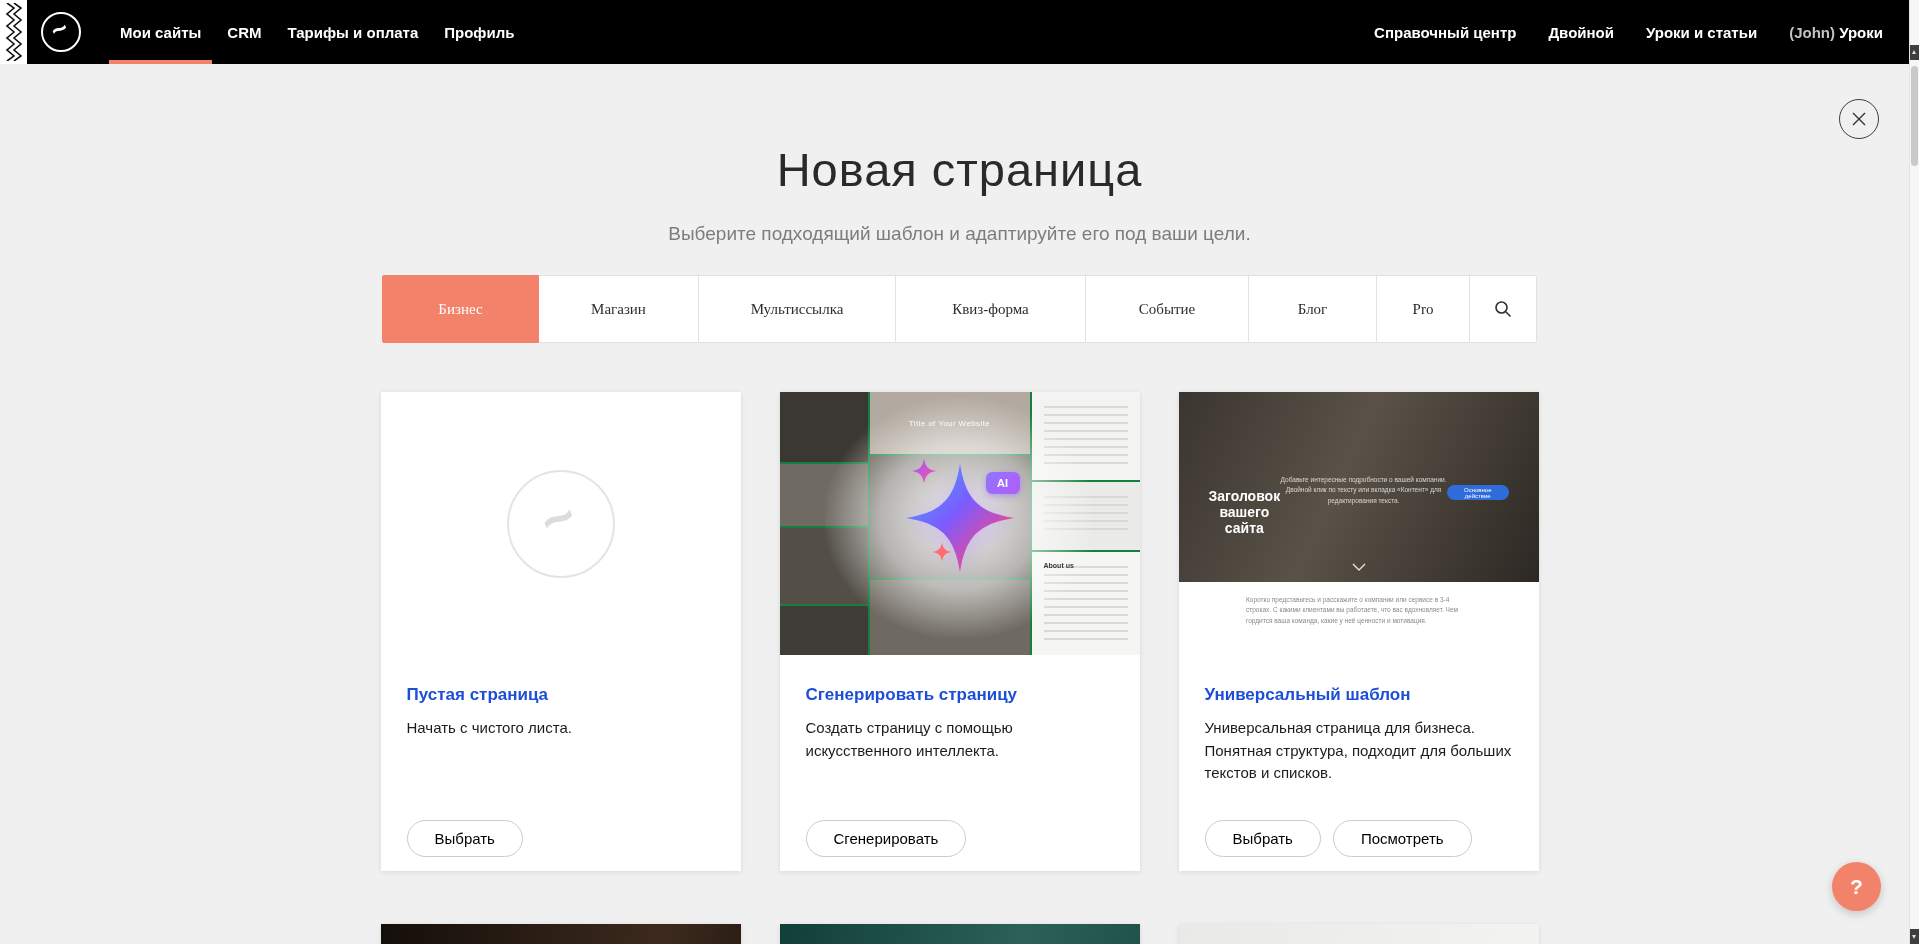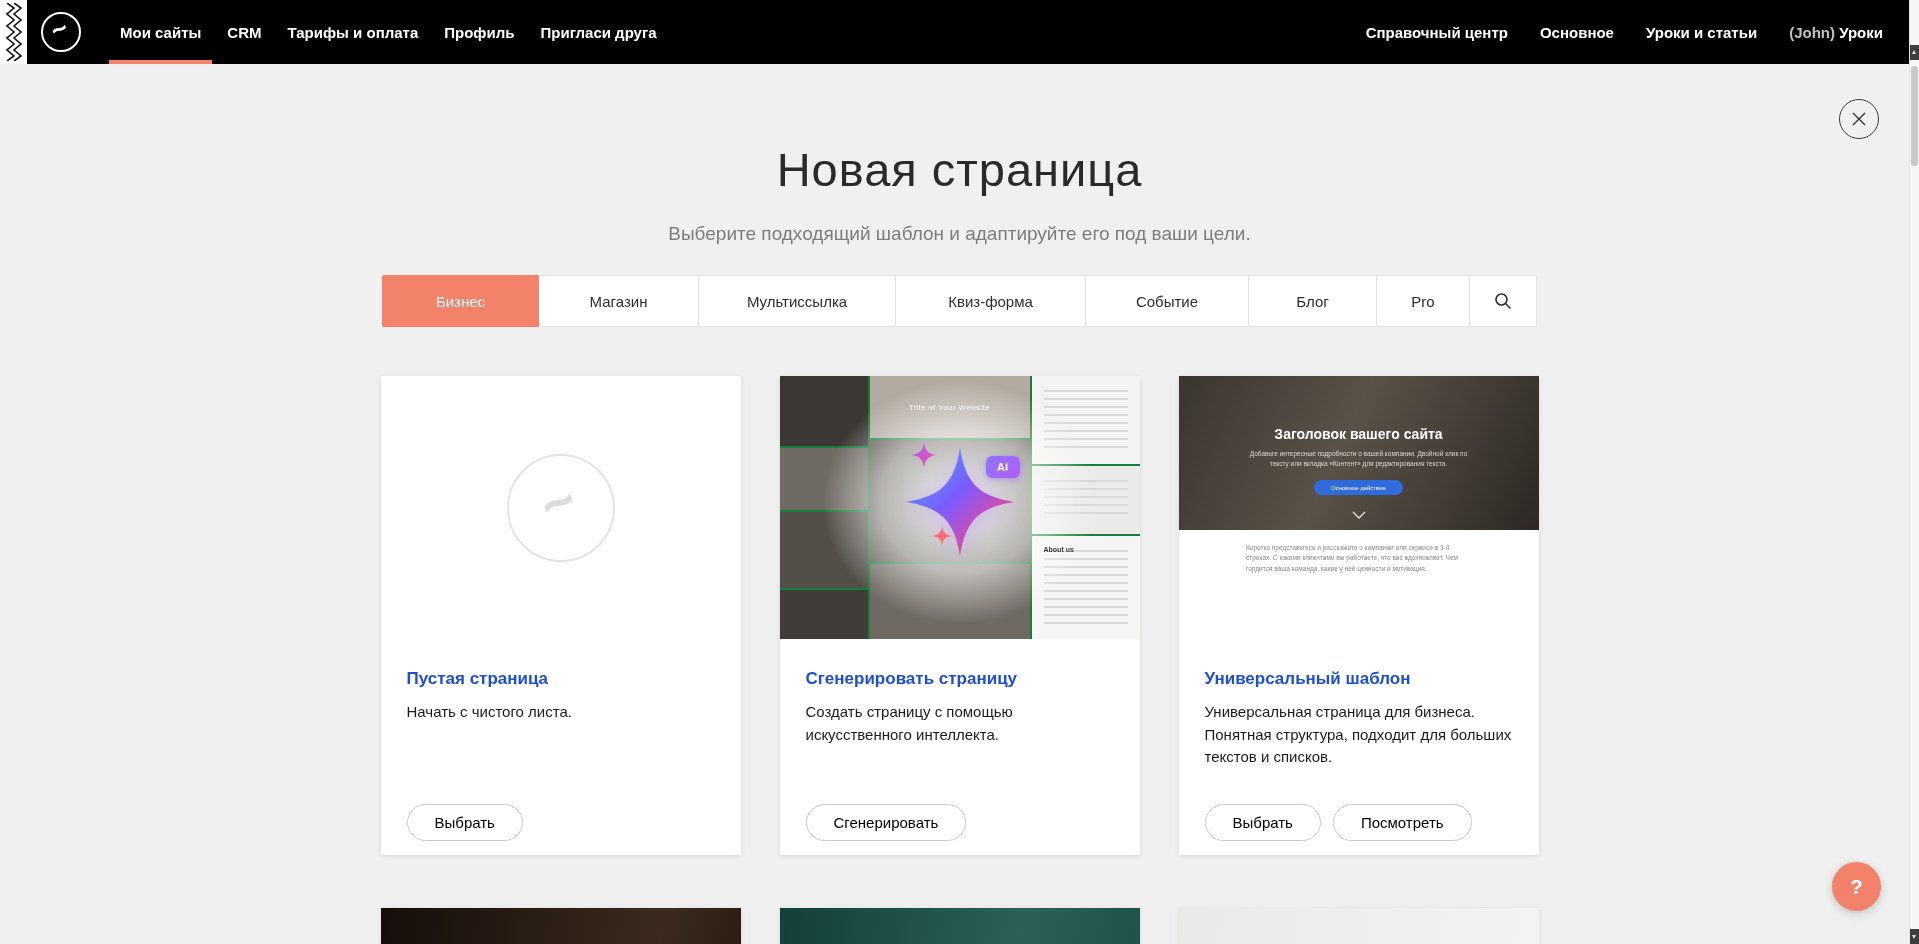--- a/index.html
+++ b/index.html
@@ -24,21 +24,21 @@
   .user-block { white-space:nowrap; }
   .user-name { color:#c2c2c2; font-weight:700; }
   .logout { color:#fff; cursor:pointer; }
 
   
   .close-btn { position:fixed; top:99px; right:40px; width:40px; height:40px; border-radius:50%; border:1px solid #3c3c3c; background:transparent; display:flex; align-items:center; justify-content:center; cursor:pointer; z-index:40; padding:0; }
   .page-title { margin:0; padding-top:78px; text-align:center; font-size:47px; font-weight:300; letter-spacing:1px; color:#2a2a2a; }
   .page-subtitle { margin:26px 0 0; text-align:center; font-size:19px; color:#7d7d7d; }
 
   .tabs { margin:30px auto 0; width:1155px; display:flex; }
-  .tab { height:52px; background:#fff; border:1px solid #e2e2e2; border-left:none; font-size:15px; color:#2e2e2e; display:flex; align-items:center; justify-content:center; cursor:pointer; font-family:Liberation Sans, sans-serif; padding:13px; }
+  .tab { height:68px; background:#fff; border:1px solid #e2e2e2; border-left:none; font-size:15px; color:#2e2e2e; display:flex; align-items:center; justify-content:center; cursor:pointer; font-family:Liberation Serif, serif; padding:13px; }
   .tab:first-child { border-left:1px solid #e2e2e2; border-radius:2px 0 0 2px; }
   .tab:last-child { border-radius:0 2px 2px 0; }
   .tab.active { background:var(--accent,#f2836a); border-color:var(--accent,#f2836a); color:#fff; }
   .tab:nth-child(1){width:157px} .tab:nth-child(2){width:160px} .tab:nth-child(3){width:197px}
   .tab:nth-child(4){width:190px} .tab:nth-child(5){width:163px} .tab:nth-child(6){width:128px}
   .tab:nth-child(7){width:93px}  .tab:nth-child(8){width:67px}
 
   
   .grid { width:1158px; margin:49px auto 0; display:flex; gap:39px; }
   .grid2 { margin-top:53px; }
@@ -75,22 +75,22 @@
   .glow{position:absolute;left:50%;top:48%;width:270px;height:240px;transform:translate(-50%,-50%);
     background:radial-gradient(ellipse,rgba(255,255,255,.95) 0%,rgba(255,255,255,.55) 42%,rgba(255,255,255,0) 72%);}
   .star-big{position:absolute;left:124px;top:70px;filter:drop-shadow(0 4px 12px rgba(140,90,255,.35));}
   .star-s1{position:absolute;left:131px;top:66px;}
   .star-s2{position:absolute;left:152px;top:150px;}
   .ai-badge{position:absolute;left:206px;top:80px;width:34px;height:22px;border-radius:6px;
     background:linear-gradient(135deg,var(--ai-badge,#8f76ff),#b25cf8);color:#fff;font-size:11px;font-weight:700;
     display:flex;align-items:center;justify-content:center;box-shadow:0 2px 6px rgba(120,80,255,.4);}
 
   
-  .tpl-hero{height:154px;background:linear-gradient(115deg,#3a352f 0%,#5a5248 45%,#2c2823 100%);
-    display:flex;flex-direction:column;align-items:center;text-align:center;color:#fff;padding:0 30px;position:relative;}
+  .tpl-hero{height:190px;background:linear-gradient(115deg,#3a352f 0%,#5a5248 45%,#2c2823 100%);
+    display:flex;flex-direction:row;align-items:center;text-align:center;color:#fff;padding:0 30px;position:relative;}
   .tpl-heading{margin-top:50px;font-size:14px;font-weight:700;}
   .tpl-sub{margin-top:7px;font-size:6.5px;line-height:1.55;color:rgba(255,255,255,.75);max-width:235px;}
   .tpl-cta{margin-top:11px;height:15px;padding:0 17px;border:none;border-radius:8px;background:var(--preview-cta,#2f6bdb);
     color:#fff;font-size:6px;display:flex;align-items:center;cursor:pointer;font-family:inherit;}
   .tpl-chevron{position:absolute;bottom:7px;left:50%;transform:translateX(-50%);}
   .tpl-body{height:73px;background:#fff;display:flex;justify-content:center;}
   .tpl-body p{margin:13px 0 0;width:225px;font-size:6.5px;line-height:1.6;color:#8a8a8a;text-align:left;}
 
   
   .stub1 .card-img{height:263px;background:linear-gradient(100deg,#140e0a,#3c2a1d 70%,#241811);}
@@ -122,25 +122,24 @@
     </svg>
   </div>
   <a class="logo">
       <span>~</span>
     </a>
   <nav class="main-nav">
     <a class="nav-item active">Мои сайты</a>
     <a class="nav-item">CRM</a>
     <a class="nav-item">Тарифы и оплата</a>
     <a class="nav-item">Профиль</a>
-    <a class="nav-item">Пригласи друга</a>
   </nav>
   <nav class="right-nav">
     <a>Справочный центр</a>
-    <a>Основное</a>
+    <a>Двойной</a>
     <a>Уроки и статьи</a>
     <span class="user-block">
       <span class="user-name">(John)</span>
       <a class="logout">Уроки</a>
     </span>
   </nav>
 </header>
 
 <main class="modal">
 

